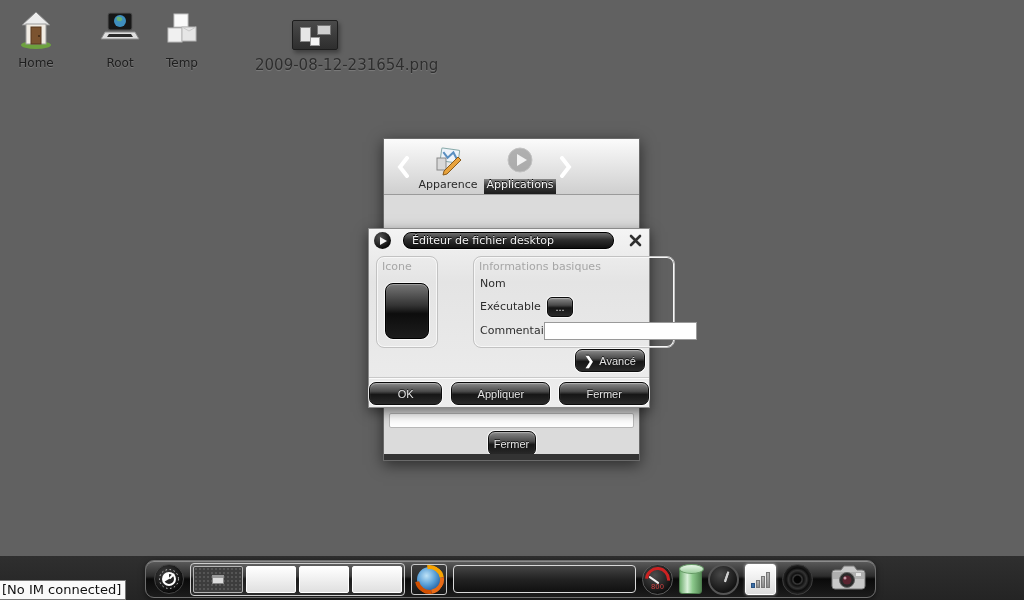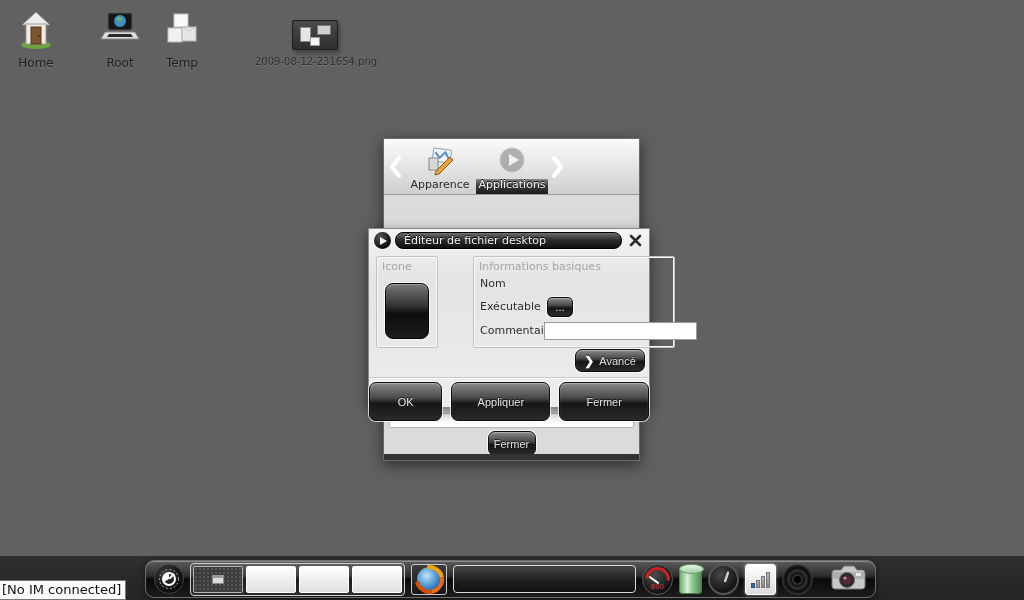--- a/index.html
+++ b/index.html
@@ -52,21 +52,21 @@
   .cfg-titlebar {
     height:22px; display:flex; align-items:center; gap:6px; padding:0 6px;
     background:linear-gradient(#6b6b6b, #343434 55%, #181818);
     color:#c6c6c6; font-size:11px;
   }
   .cfg-title { flex:1; }
   .win-ctrl { width:16px; height:14px; display:flex; align-items:center; justify-content:center; cursor:pointer; }
   .tabstrip {
     height:56px; display:flex; align-items:stretch;
     background:linear-gradient(#fbfbfb, #cfcfcf);
-    border-bottom:1px solid #9a9a9a; padding:0 2px;
+    border-bottom:1px solid #9a9a9a; padding:0 10px;
   }
   .tab-arrow { width:18px; display:flex; align-items:center; justify-content:center; cursor:pointer; }
   .tab {
     width:72px; display:flex; flex-direction:column; align-items:center; justify-content:flex-end;
     padding-bottom:3px; gap:1px; cursor:pointer;
     font-size:11px; color:#2a2a2a;
   }
   .tab.selected {
     background:linear-gradient(#8a8a8a, #3a3a3a 45%, #1c1c1c);
     color:#f2f2f2; text-shadow:0 -1px 0 #000;margin-top:40px;
@@ -80,38 +80,38 @@
   .cfg-close-row .dark-btn { width:48px; height:25px; }
   .cfg-bottom-edge { position:absolute; left:0; right:0; bottom:0; height:6px; background:#333; }
 
   
   .editor-dialog {
     position:absolute; left:368px; top:228px; width:282px; height:180px;
     background:linear-gradient(#f4f4f4, #e4e4e4 30%, #ededed);
     border:1px solid #8a8a8a; box-shadow:0 4px 12px rgba(0,0,0,0.5);
     z-index:2;
   }
-  .dlg-titlebar { height:23px; display:flex; align-items:center; gap:4px; padding:8px 5px; }
+  .dlg-titlebar { height:23px; display:flex; align-items:center; gap:12px; padding:8px 5px; }
   .run-icon {
     width:17px; height:17px; border-radius:50%;
     background:radial-gradient(circle at 35% 30%, #555, #0c0c0c 70%);
     display:flex; align-items:center; justify-content:center; flex:none;
   }
   .run-icon .tri { width:0; height:0; border-left:7px solid #f2f2f2; border-top:4px solid transparent; border-bottom:4px solid transparent; margin-left:2px; }
   .dlg-title-pill {
     flex:1; height:17px; line-height:15px; padding:0 8px;
     background:linear-gradient(#6e6e6e, #2e2e2e 45%, #0f0f0f);
     border:1px solid #000; border-radius:8px;
     box-shadow:0 0 0 1px rgba(255,255,255,0.6);
     color:#f0f0f0; font-size:11px; text-shadow:0 -1px 0 #000;
     white-space:nowrap; overflow:hidden;
   }
   .dlg-close { width:18px; height:16px; display:flex; align-items:center; justify-content:center; cursor:pointer; color:#2c2c2c; }
   .frame {
-    position:absolute; border:1px solid #c2c2c2; border-radius:2px;
+    position:absolute; border:1px solid #c2c2c2; border-radius:8px;
     box-shadow:inset 0 0 0 1px #f7f7f7;
   }
   .frame .flegend { position:absolute; left:5px; top:3px; font-size:11px; color:#a6a6a6; white-space:nowrap; }
   .frame-icone { left:7px; top:27px; width:62px; height:92px; }
   .icone-btn {
     position:absolute; left:8px; top:26px; width:44px; height:56px;
     background:linear-gradient(#777 0%, #333 40%, #0d0d0d 55%, #1d1d1d 100%);
     border:1px solid #000; border-radius:8px;
     box-shadow:0 0 0 1px rgba(255,255,255,0.7), inset 0 1px 1px rgba(255,255,255,0.3);
     cursor:pointer;
@@ -121,21 +121,21 @@
   .frow label { width:64px; font-size:11px; color:#2e2e2e; }
   .frow input {
     flex:1; height:18px; font-size:11px; font-family:"DejaVu Sans", sans-serif;
     border:1px solid #9a9a9a; background:#fff; color:#1a1a1a; padding:0 3px;
   }
   .browse-btn { width:26px; height:20px; margin-left:3px; border-radius:5px; flex:none; }
   .advanced-btn { position:absolute; right:4px; top:120px; width:70px; height:23px; gap:5px; }
   .advanced-btn .chev { font-weight:bold; color:#fff; font-size:12px; }
   .dlg-sep { position:absolute; left:0; right:0; top:148px; height:2px; border-top:1px solid #c9c9c9; border-bottom:1px solid #fbfbfb; }
   .dlg-buttons { position:absolute; left:0; right:0; top:153px; display:flex; justify-content:center; gap:9px; }
-  .dlg-buttons .dark-btn { height:39px; padding:0 29px; min-width:54px; }
+  .dlg-buttons .dark-btn { height:23px; padding:0 29px; min-width:54px; }
 
   
   .taskbar {
     position:absolute; left:145px; top:560px; width:731px; height:38px;
     border-radius:9px; border:1px solid #6e6e6e;
     background:linear-gradient(#5c5c5c 0%, #2c2c2c 42%, #0a0a0a 50%, #1c1c1c 100%);
     box-shadow:inset 0 1px 0 rgba(255,255,255,0.3), 0 2px 6px rgba(0,0,0,0.5);
     display:flex; align-items:center; gap:6px; padding:0 8px;
     z-index:3;
   }
@@ -275,21 +275,21 @@
 </div>
 
 <div class="desk-icon" style="left:255px; top:16px; width:120px;">
   <div class="ibox" style="height:34px;">
     <div class="thumb">
       <div class="w1"></div>
         <div class="w2"></div>
         <div class="w3"></div>
     </div>
   </div>
-  <div class="lbl" style="font-size:10px; color:#2e2e2e;">2009-08-12-231654.png</div>
+  <div class="lbl" style="font-size:15px; color:#2e2e2e;">2009-08-12-231654.png</div>
 </div>
 
 <div class="config-window">
 
   <div class="tabstrip">
     <div class="tab-arrow">
       <svg width="13" height="22" viewBox="0 0 13 22">
           <path d="M10 2 L3 11 L10 20" fill="none" stroke="#fff" stroke-width="4" stroke-linecap="round"></path>
         </svg>
     </div>

